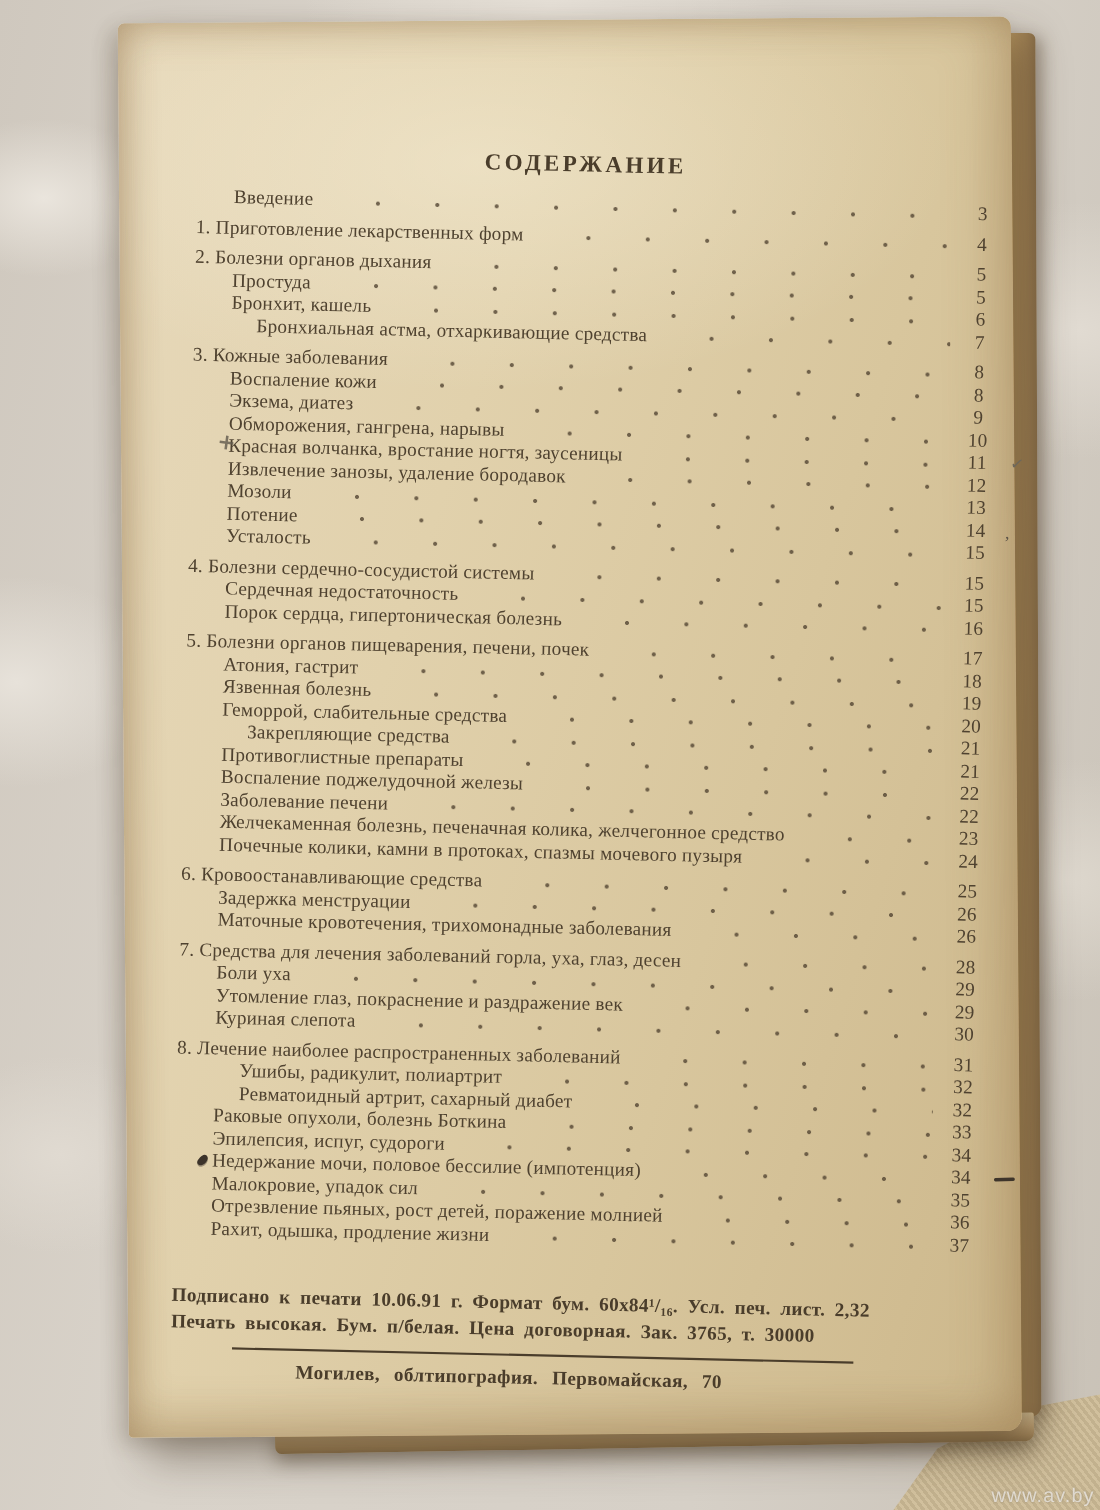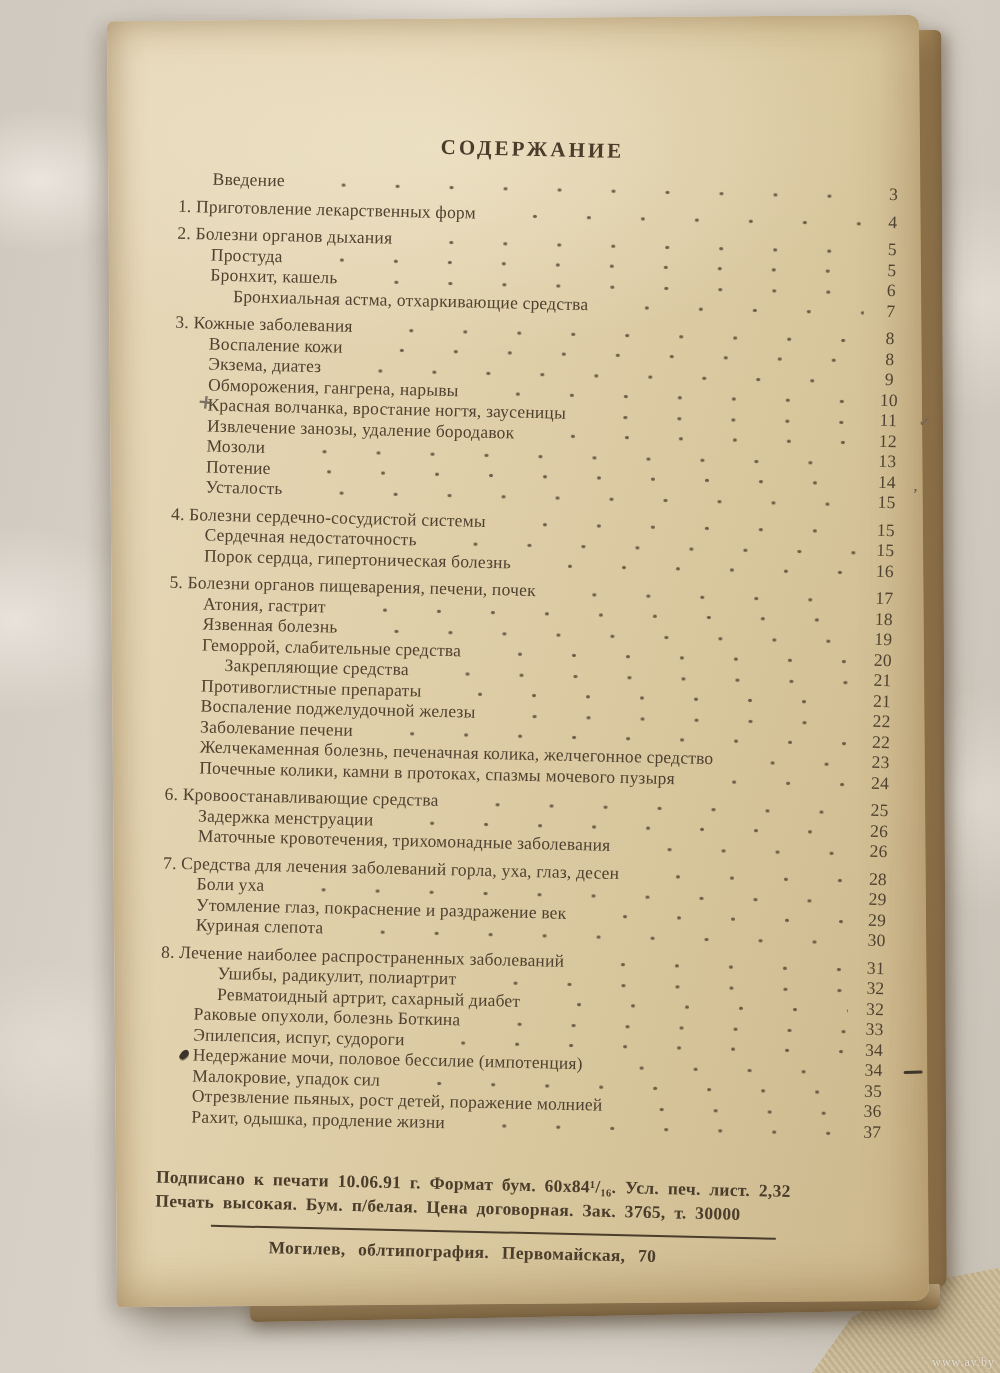--- a/index.html
+++ b/index.html
@@ -73,21 +73,21 @@
   .mark-after.dash{position:absolute;right:-28px;top:10px;width:19px;height:3px;background:#3e352b;
     border-radius:2px;transform:rotate(-3deg);}
   .mark-after.comma{position:absolute;right:-10px;top:3px;font-size:16px;color:#5d5448;}
 
   .colophon{margin-top:39px;font-size:17.5px;font-weight:bold;color:#4a3d2b;
     letter-spacing:.3px;word-spacing:4px;line-height:24px;}
   .colophon-rule{border:none;border-top:2.5px solid #4a3d2b;width:565px;margin:11px auto 7px 56px;}
   .colophon-imprint{text-align:center;margin-right:120px;word-spacing:8px;}
 
   .watermark{position:absolute;right:5px;bottom:3px;z-index:6;
-    font-family:Liberation Serif, serif;font-size:12px;letter-spacing:1px;
+    font-family:Liberation Sans, sans-serif;font-size:18px;letter-spacing:1px;
     color:rgba(252,252,255,.62);text-shadow:0 0 2px rgba(110,100,80,.45);}
 </style>
 </head>
 <body>
 
 <div class="photo">
   <div class="corr"></div>
   <div class="stack-right"></div>
   <div class="stack-bottom"></div>
 

